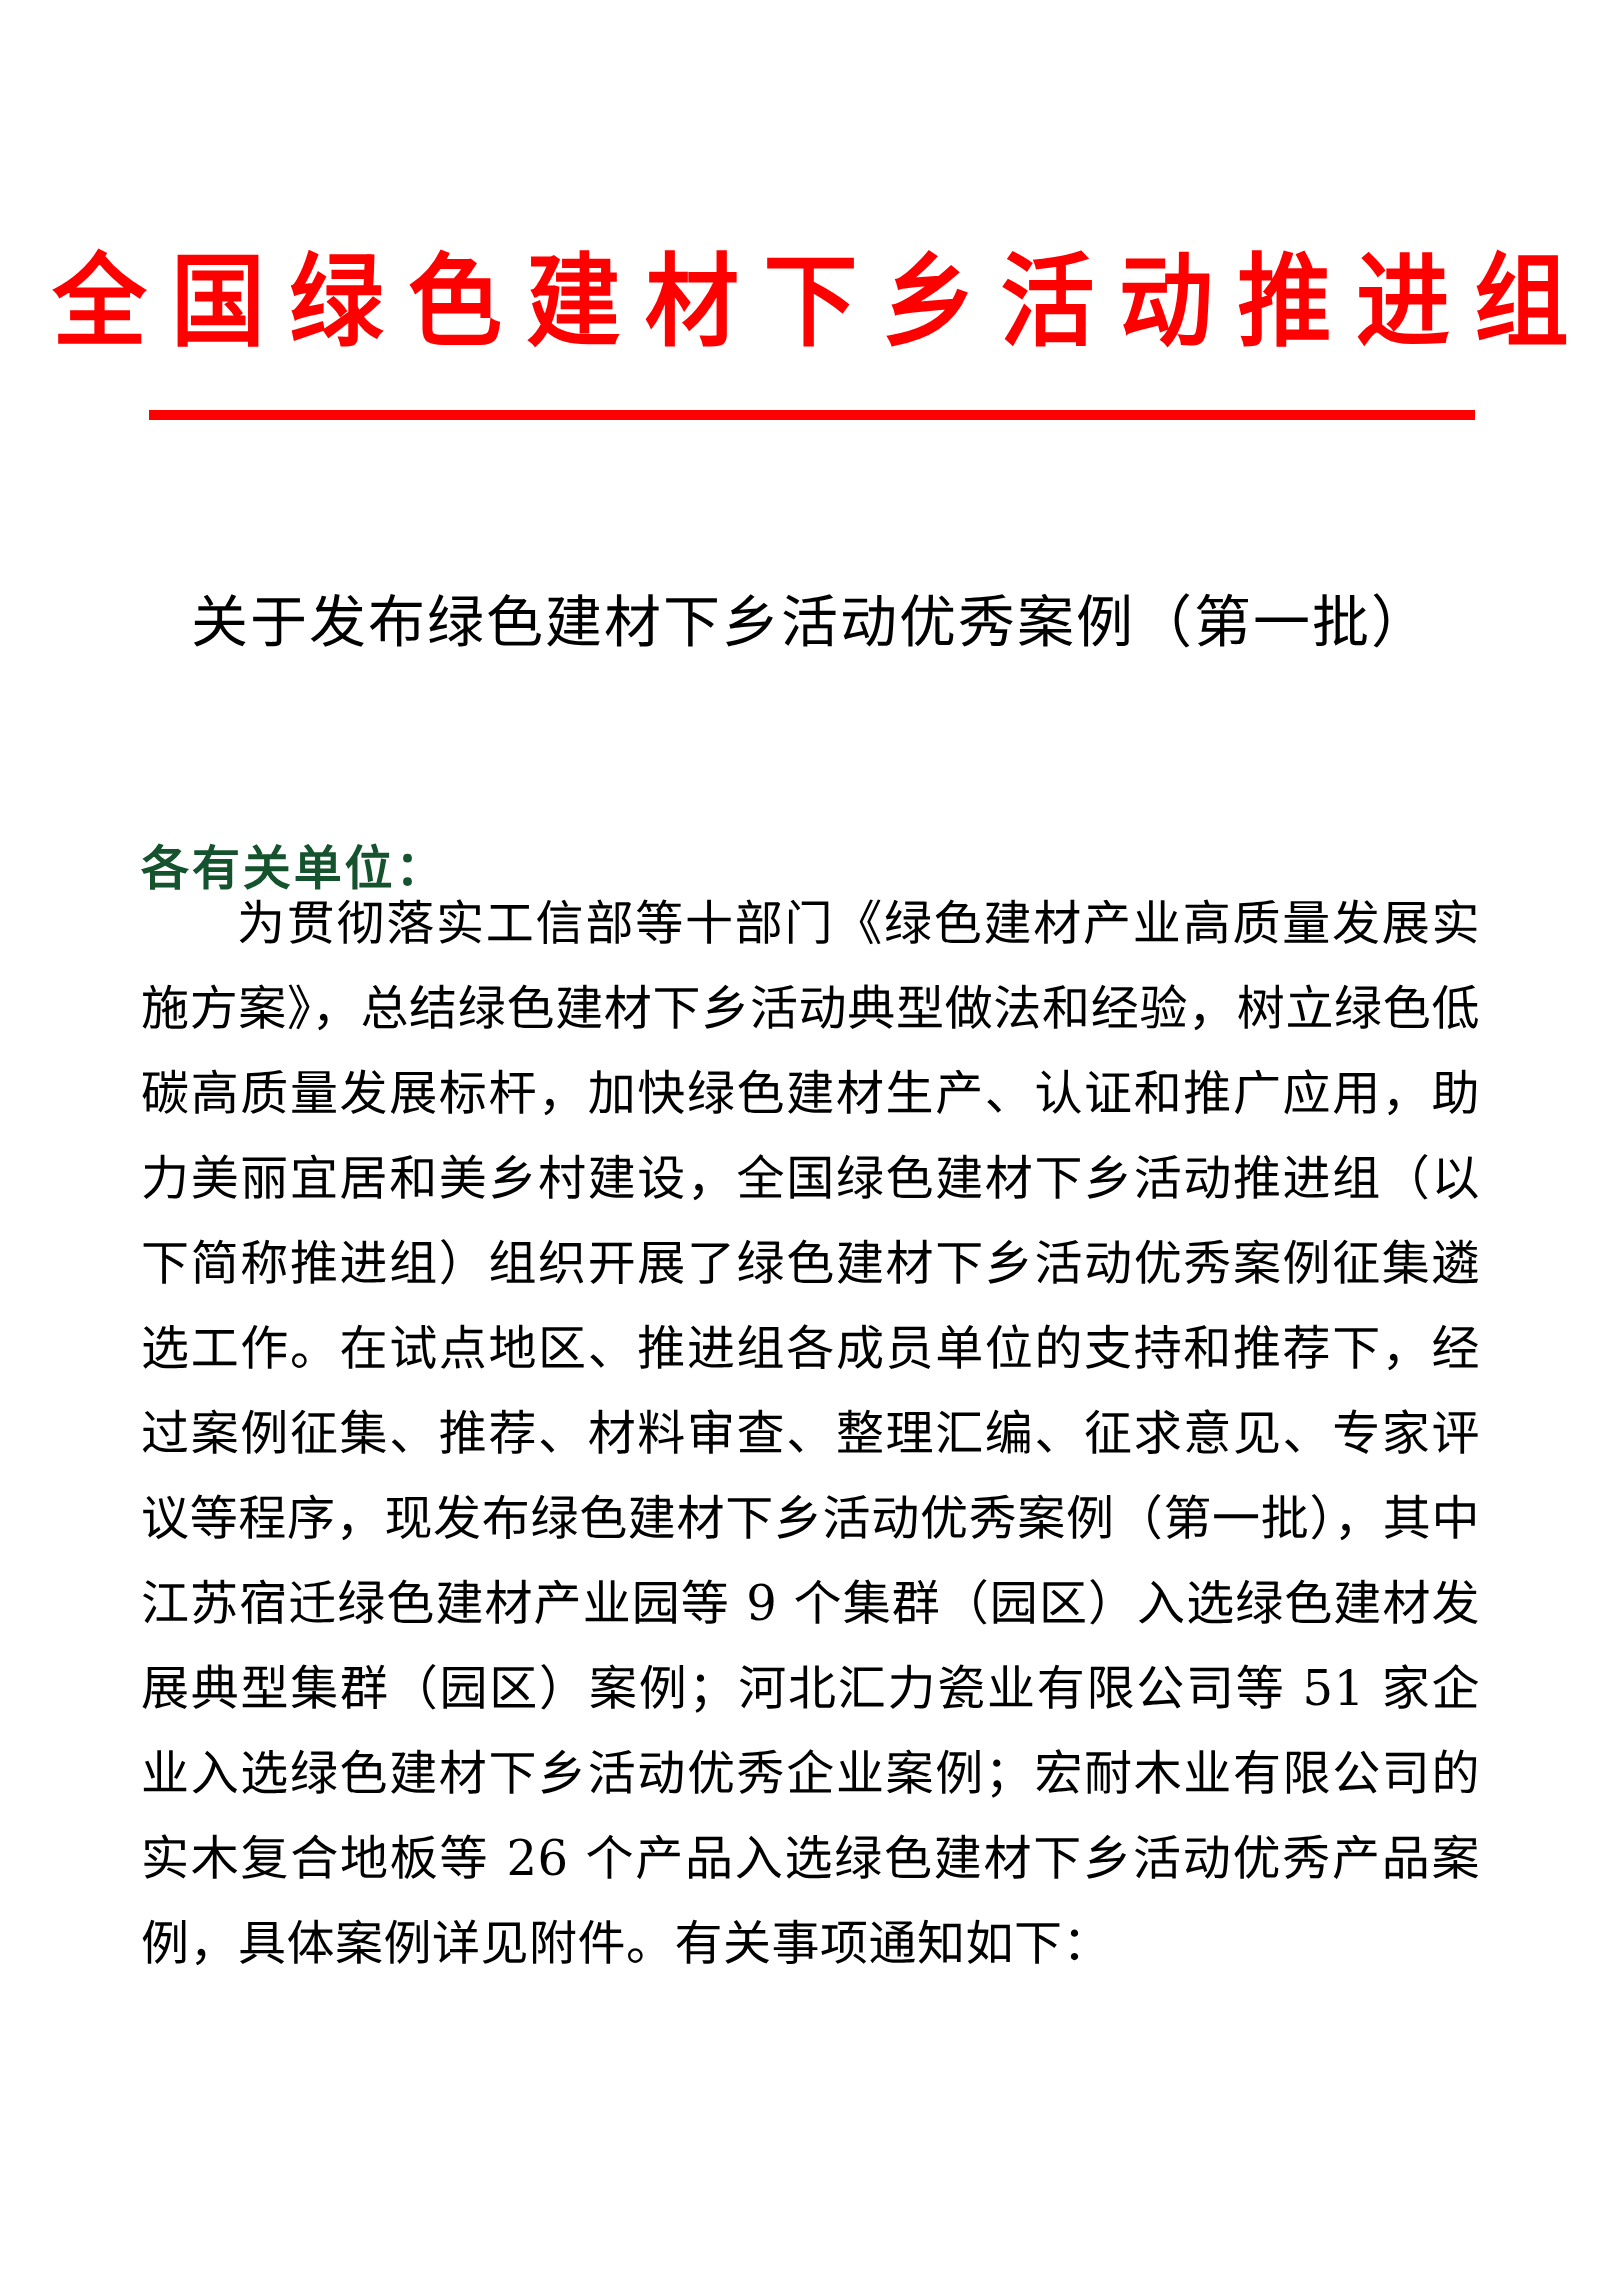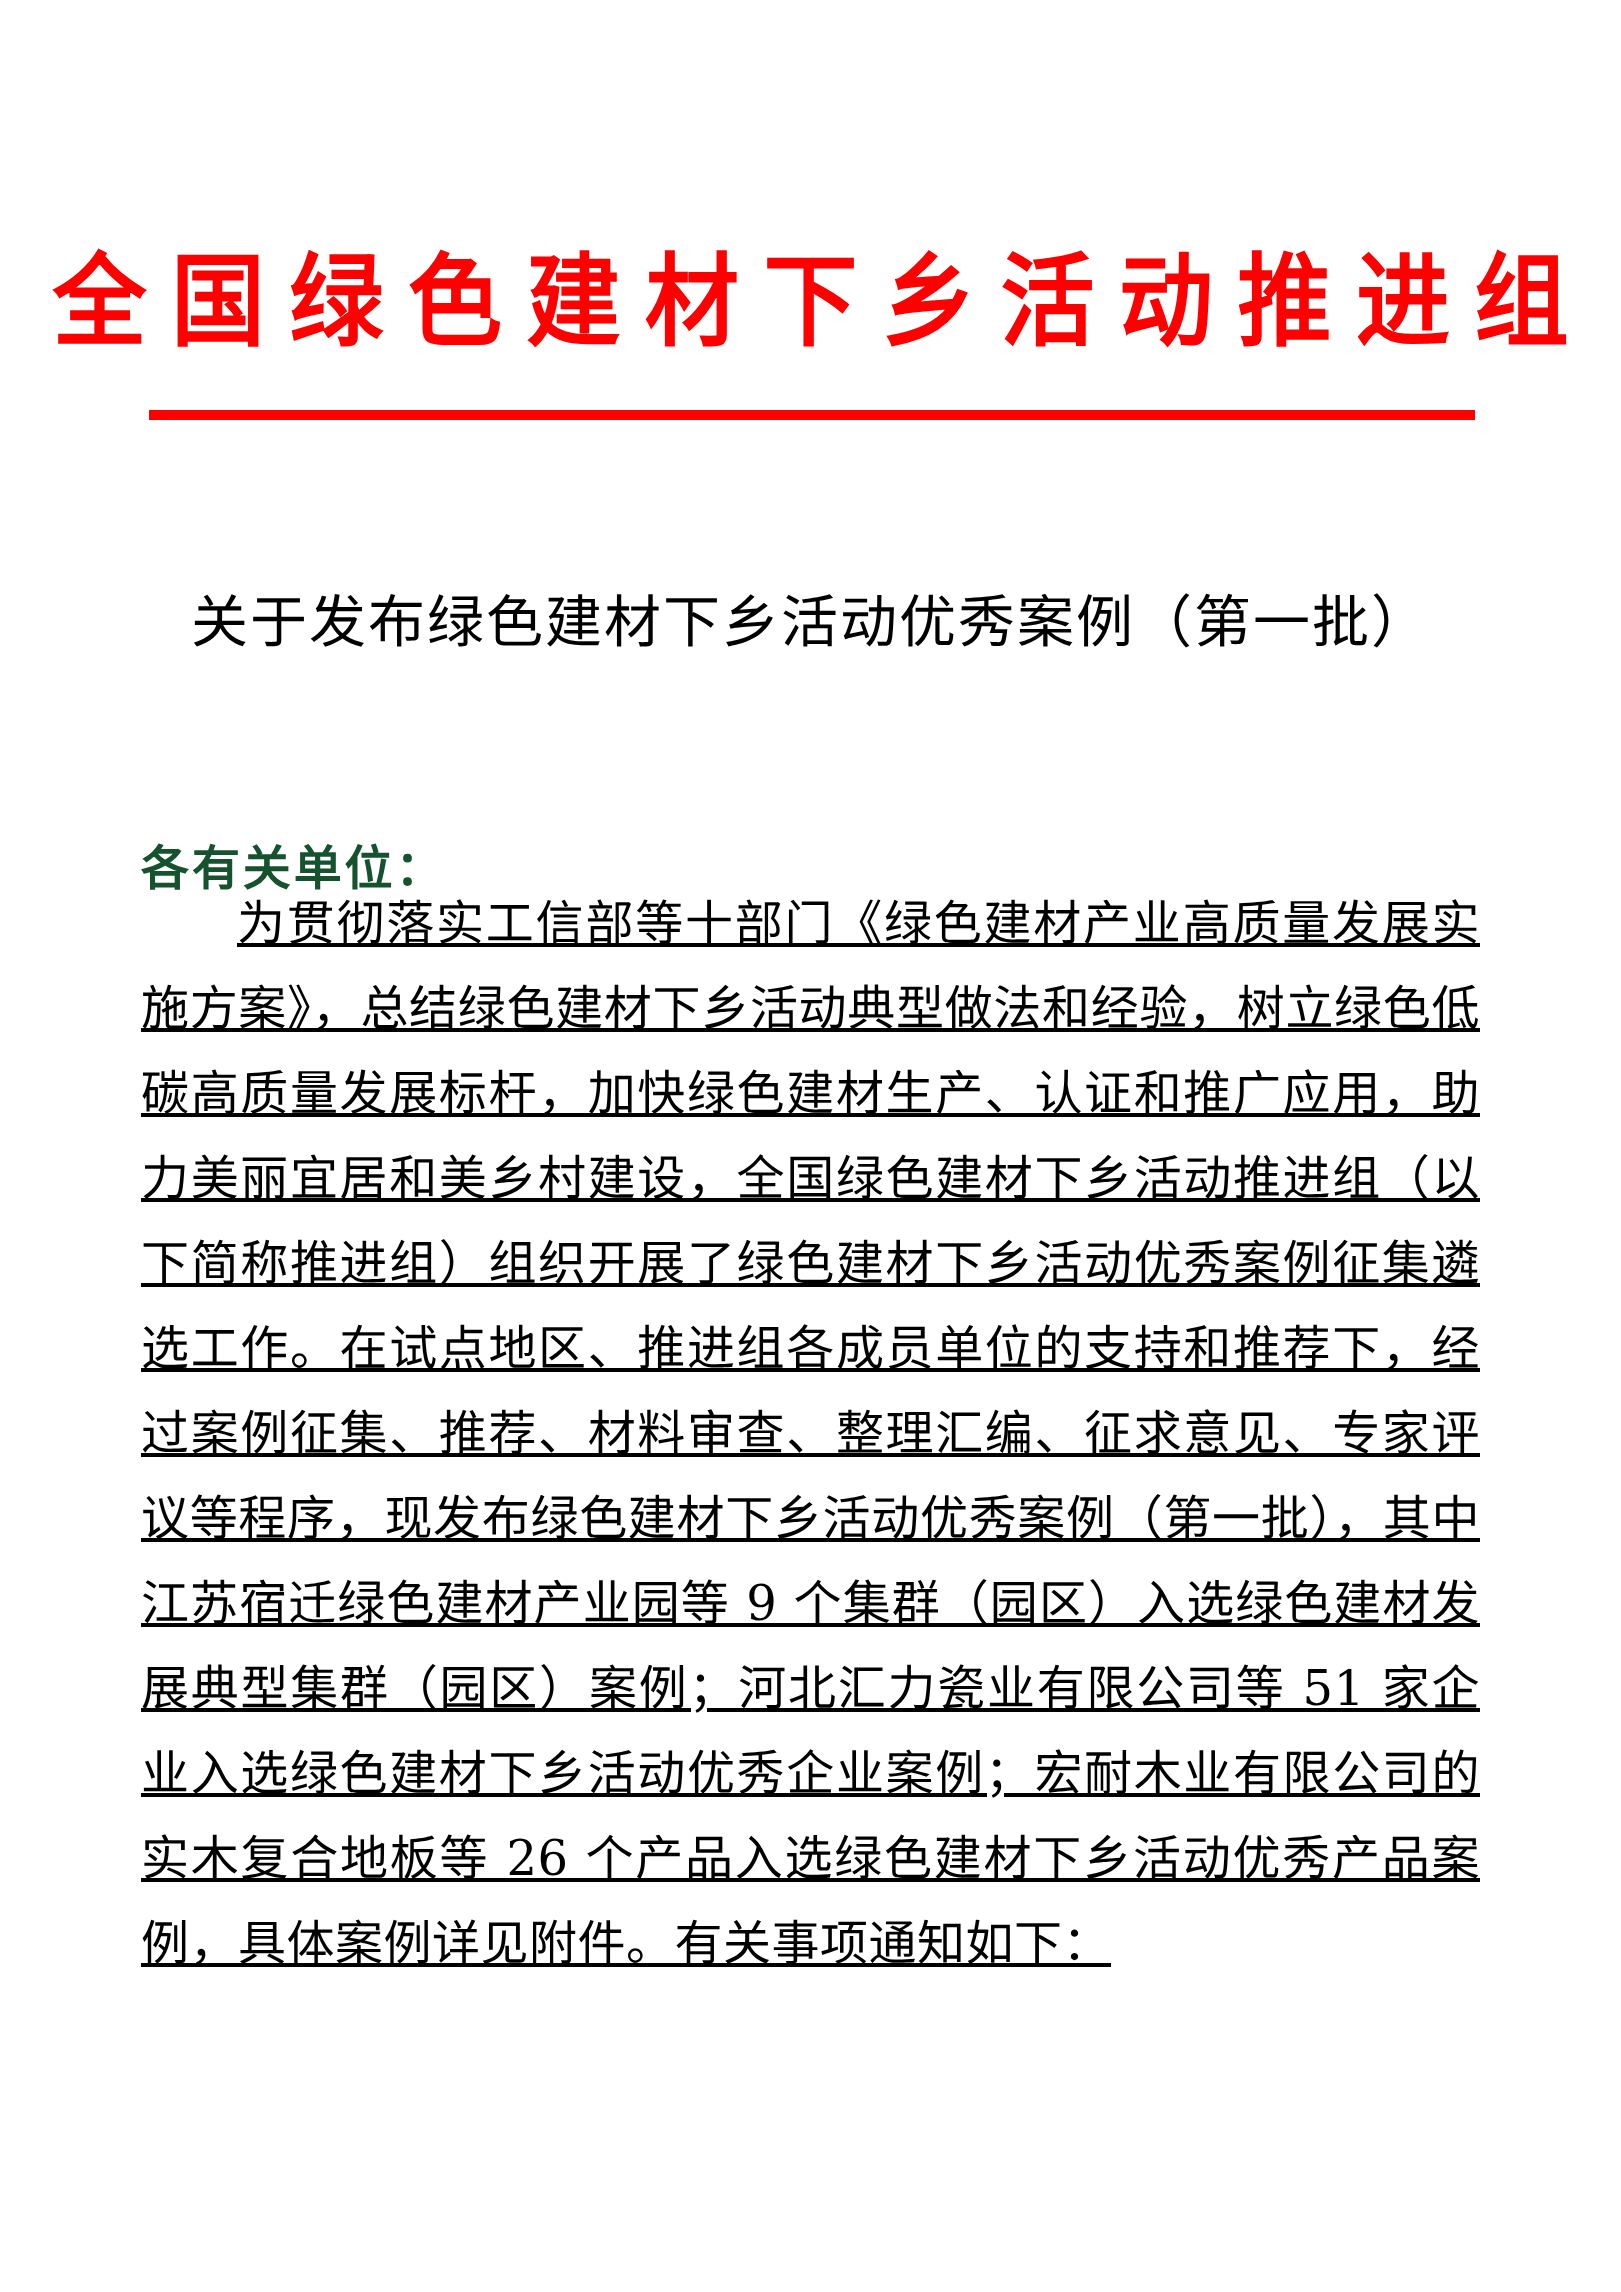--- a/index.html
+++ b/index.html
@@ -78,21 +78,20 @@
     left: 141px;
     width: 1339px;
     margin: 0;
     font-size: 48px;
     line-height: 85px;
     text-align: justify;
     text-justify: inter-ideograph;
     text-indent: 2em;
     letter-spacing: 0.5px;
     color: #000000;
-    text-decoration: underline;
   }
 </style>
 </head>
 <body>
 
 <div class="page">
 
   <div class="org-title">全国绿色建材下乡活动推进组</div>
 
   <div class="red-line"></div>

